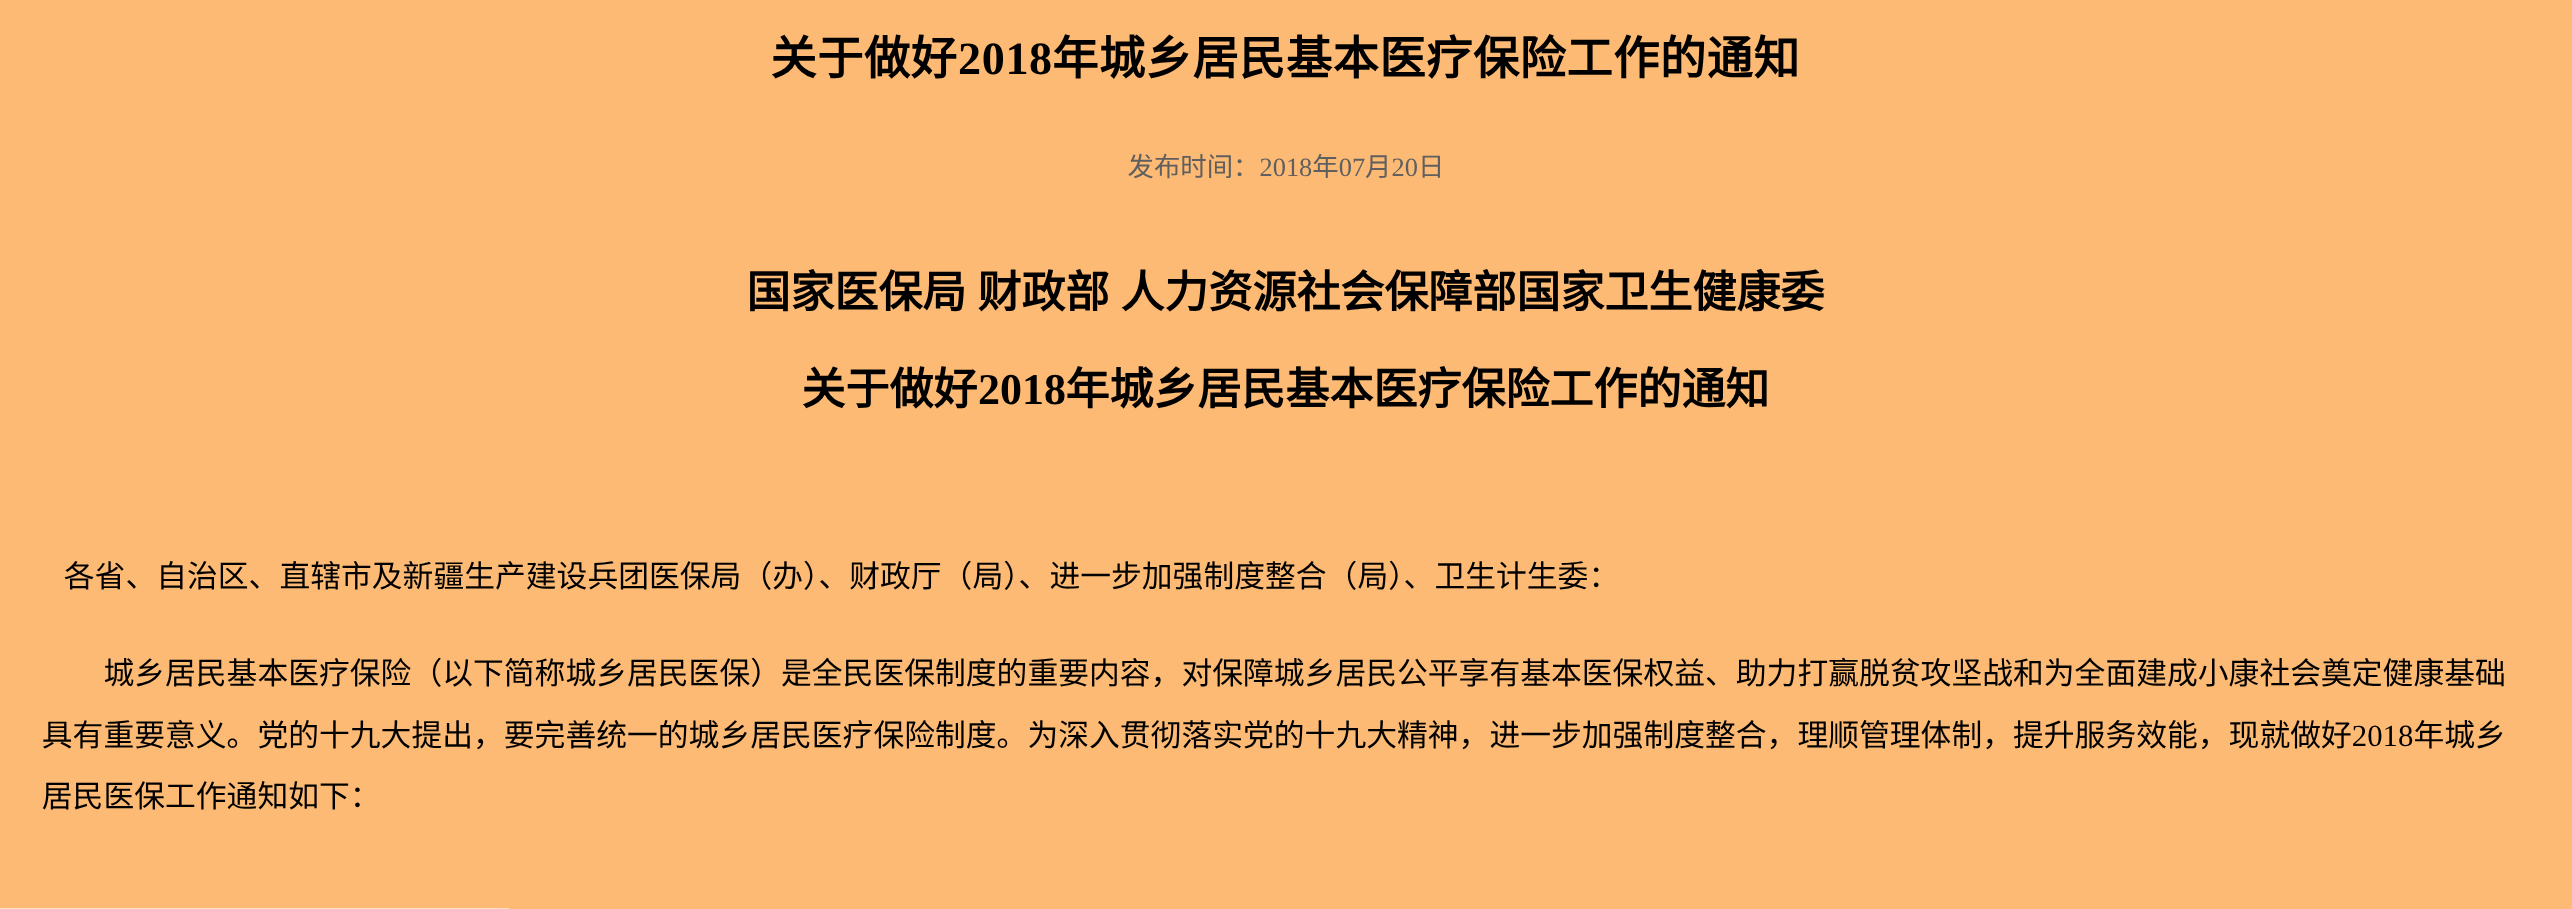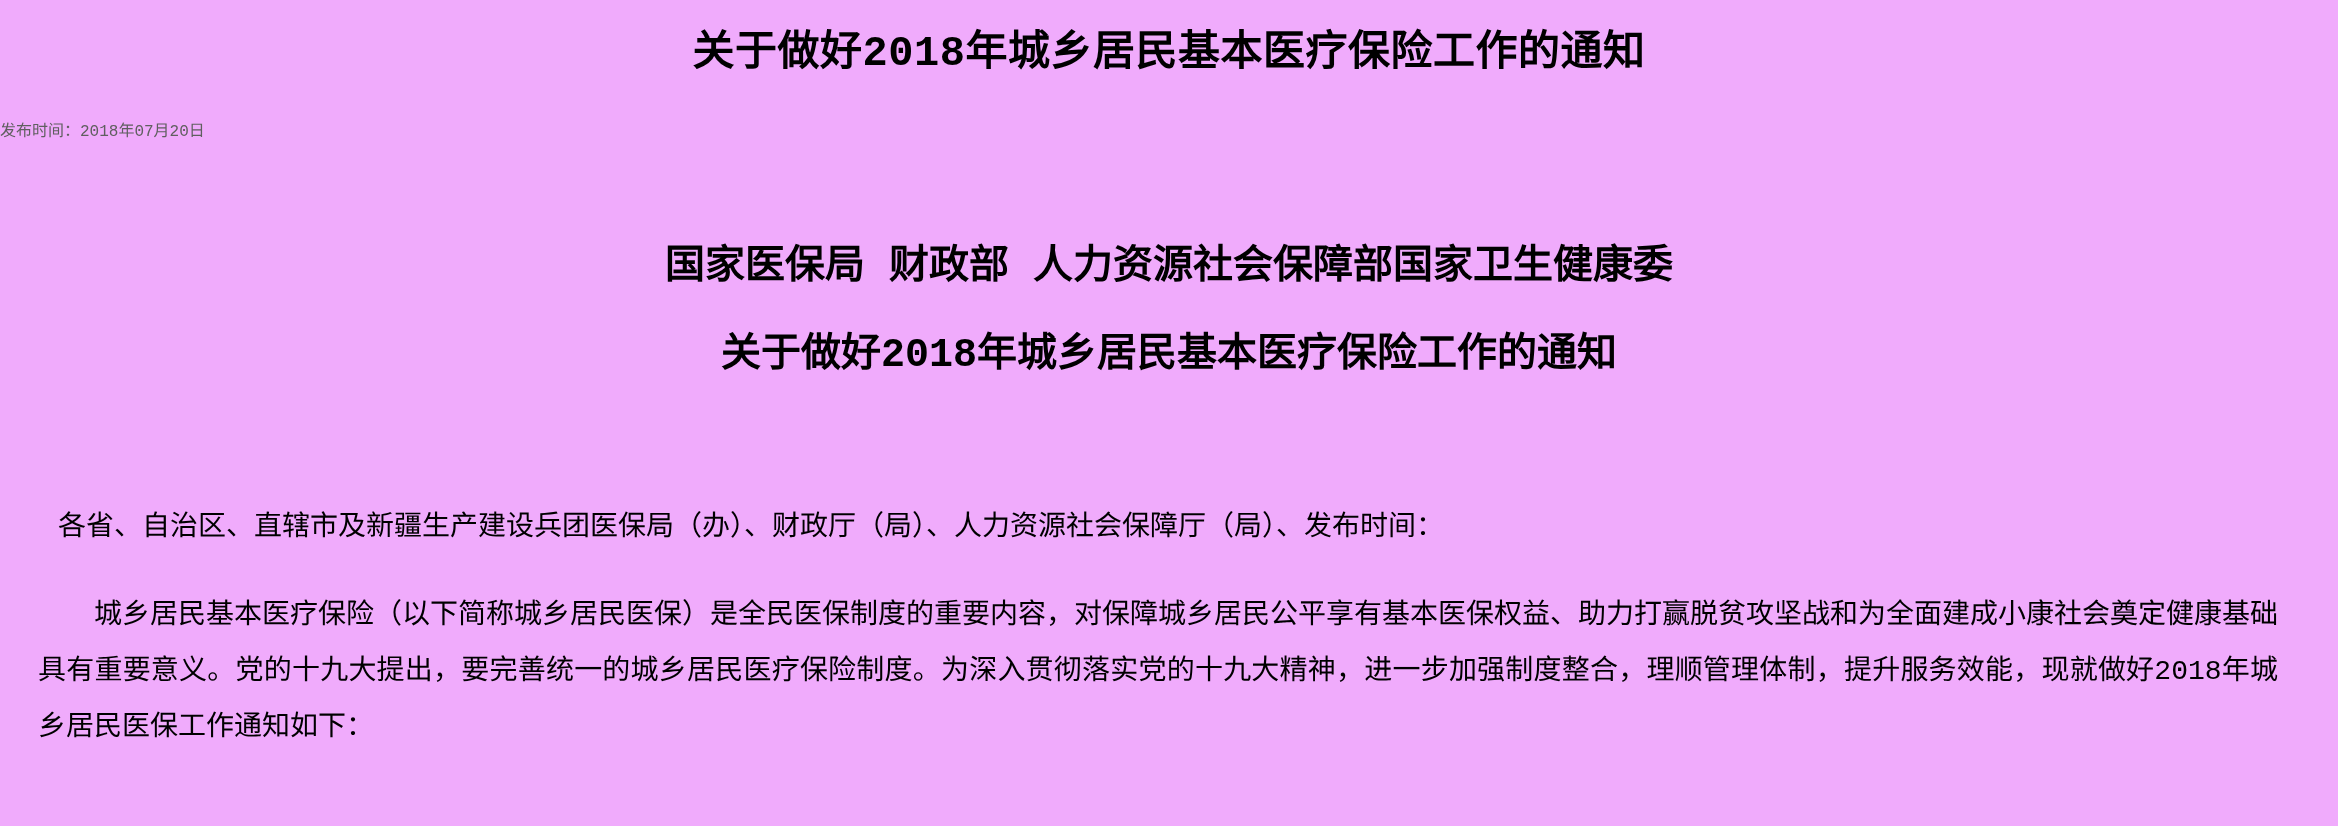--- a/index.html
+++ b/index.html
@@ -5,42 +5,42 @@
   html, body {
     margin: 0;
     padding: 0;
     background: #ffffff;
   }
   .page {
     position: relative;
     width: 2338px;
     height: 826px;
     overflow: hidden;
-    background: #f0abfc;
+    background: #fdba74;
     color: #000000;
-    font-family: Liberation Mono, monospace;
+    font-family: Liberation Serif, serif;
   }
   .page-title {
     margin: 0;
     padding-top: 28px;
     text-align: center;
     font-size: 42px;
     font-weight: bold;
     line-height: 52px;
     letter-spacing: 0.5px;
   }
   .publish-date {
-    margin-top: 37px;
-    text-align: left;
-    font-size: 16px;
+    margin-top: 58px;
+    text-align: center;
+    font-size: 24px;
     line-height: 31px;
     color: #5f5f5f;
   }
   .issuers {
-    margin-top: 95px;
+    margin-top: 72px;
     text-align: center;
     font-size: 40px;
     font-weight: bold;
     line-height: 49px;
   }
   .doc-title {
     margin-top: 39px;
     text-align: center;
     font-size: 40px;
     font-weight: bold;
@@ -67,17 +67,17 @@
 <div class="page">
 
   <h1 class="page-title">关于做好2018年城乡居民基本医疗保险工作的通知</h1>
 
   <div class="publish-date">发布时间：2018年07月20日</div>
 
   <div class="issuers">国家医保局 财政部 人力资源社会保障部国家卫生健康委</div>
 
   <div class="doc-title">关于做好2018年城乡居民基本医疗保险工作的通知</div>
 
-  <p class="salutation">各省、自治区、直辖市及新疆生产建设兵团医保局（办）、财政厅（局）、人力资源社会保障厅（局）、发布时间：</p>
+  <p class="salutation">各省、自治区、直辖市及新疆生产建设兵团医保局（办）、财政厅（局）、进一步加强制度整合（局）、卫生计生委：</p>
 
   <p class="body-paragraph">城乡居民基本医疗保险（以下简称城乡居民医保）是全民医保制度的重要内容，对保障城乡居民公平享有基本医保权益、助力打赢脱贫攻坚战和为全面建成小康社会奠定健康基础具有重要意义。党的十九大提出，要完善统一的城乡居民医疗保险制度。为深入贯彻落实党的十九大精神，进一步加强制度整合，理顺管理体制，提升服务效能，现就做好2018年城乡居民医保工作通知如下：</p>
 
 </div>
 
 </body></html>

